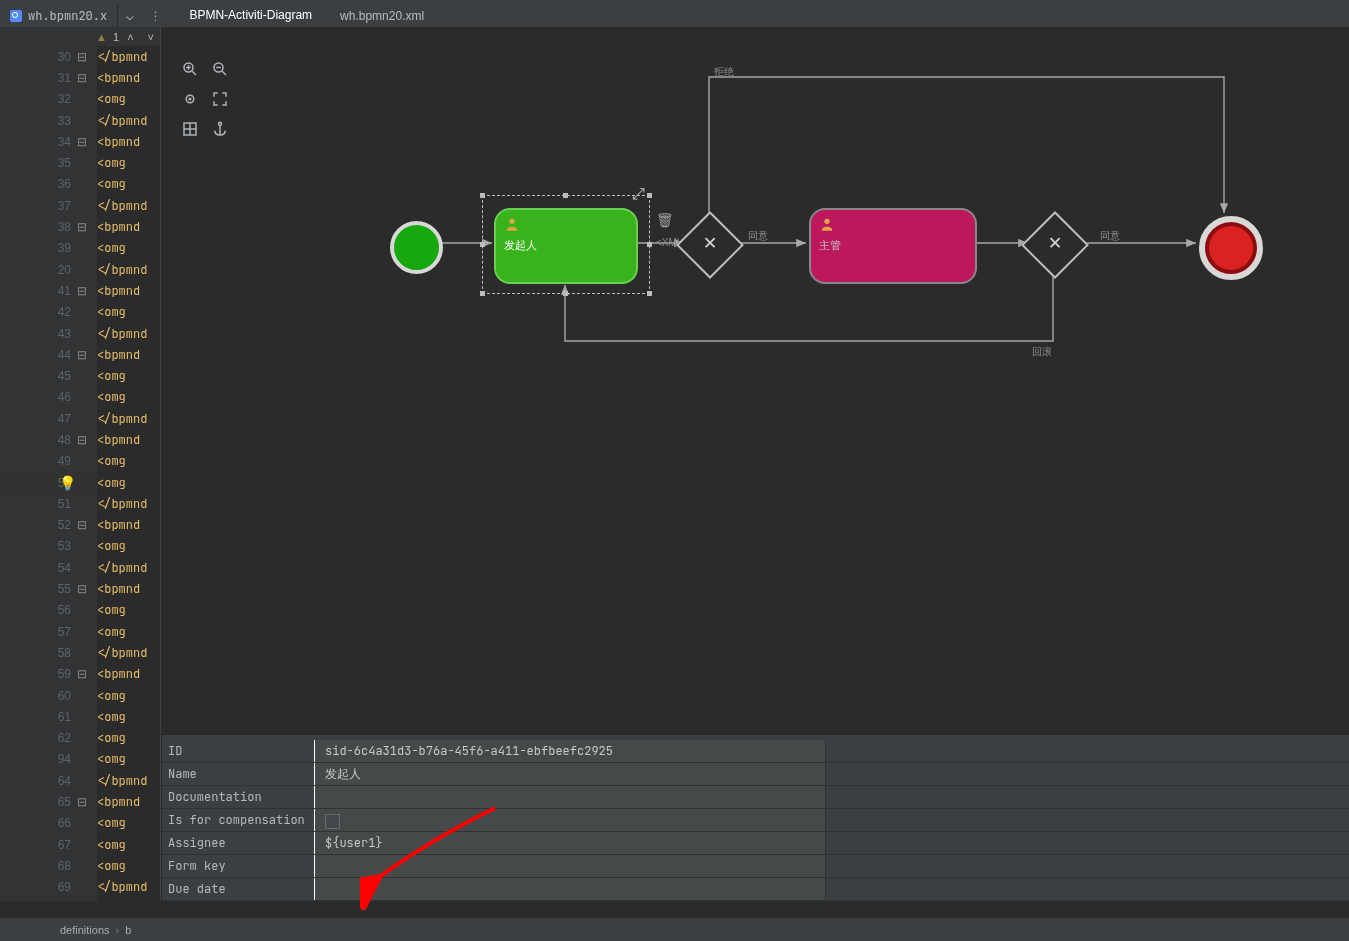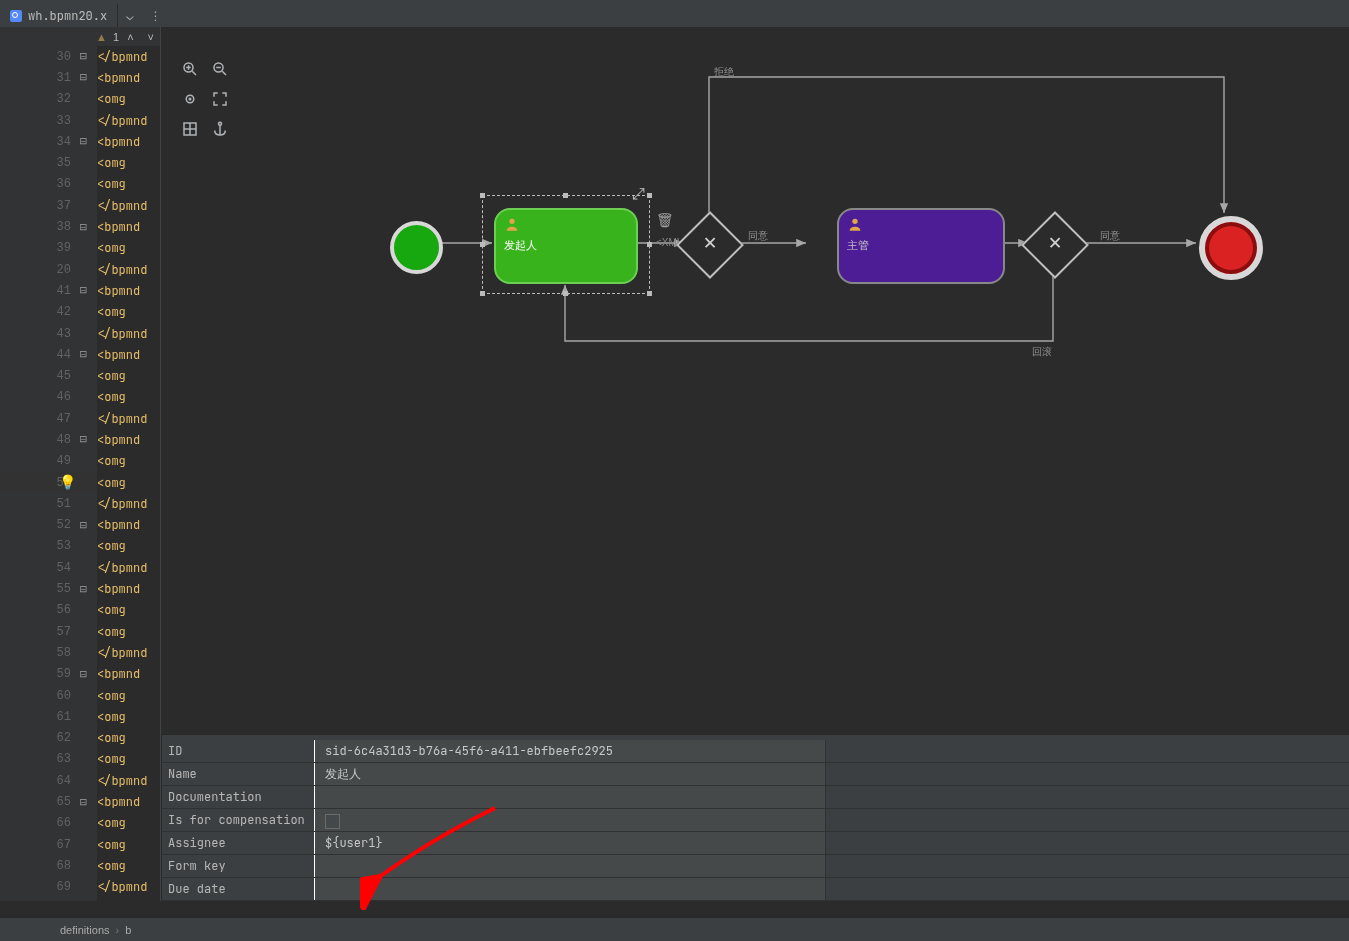--- a/index.html
+++ b/index.html
@@ -7,42 +7,42 @@
   .file-tab-row{position:absolute;left:0;top:4px;width:1349px;height:23px;background:#3c3f41;display:flex;align-items:center;border-bottom:1px solid #282828}
   .file-tab{display:flex;align-items:center;height:23px;padding:0 10px;border-right:1px solid #2b2b2b;color:#bbb;gap:6px}
   .file-tab-icon{width:12px;height:12px;display:inline-block;background:#548af7;border-radius:2px;position:relative}
   .file-tab-icon::after{content:"";position:absolute;left:2px;top:2px;width:4px;height:4px;border:1px solid #fff;border-radius:50%}
   .tab-chevron{padding:0 8px;color:#aaa}
   .tab-dots{padding:0 8px;color:#aaa}
   .editor-tabs{display:flex;align-items:center;margin-left:6px}
   .editor-tab{padding:0 14px;height:25px;display:flex;align-items:center;color:#bbb;font-family:sans-serif;font-size:12px}
   .editor-tab.active{border-bottom:2px solid #3592c4;color:#fff}
 
-  .gutter{position:absolute;left:0;top:27px;width:97px;bottom:40px;background:#313335;font-family:Liberation Mono, monospace;font-size:12px;color:#606366}
+  .gutter{position:absolute;left:0;top:27px;width:97px;bottom:40px;background:#313335;font-family:Liberation Sans, sans-serif;font-size:12px;color:#606366}
   .gline{height:21.3px;display:flex;align-items:center;justify-content:flex-end;padding-right:26px;position:relative}
   .gline.hl{background:#323232}
   .fold{position:absolute;right:10px;color:#888}
   .bulb{position:absolute;right:20px;color:#f0a732;font-size:14px}
 
   .warn-row{position:absolute;left:0;top:27px;width:160px;height:19px;background:#313335;border-bottom:1px solid #404040;display:flex;align-items:center;justify-content:flex-end;gap:6px;font-family:sans-serif;font-size:11px;color:#bbb}
   .wtri{color:#f2c55c}
 
   .code{position:absolute;left:97px;top:46px;width:63px;bottom:40px;background:#2b2b2b;overflow:hidden;font-family:"JetBrains Mono",monospace;font-size:12px}
   .cline{height:21.3px;display:flex;align-items:center;white-space:pre;color:#cc7832}
 
   .brd{position:absolute;left:160px;top:27px;bottom:40px;width:1px;background:#404244}
 
   .diagram{position:absolute;left:162px;top:27px;right:0;height:707px;background:#2b2b2b}
   .dia-tools{position:absolute;left:14px;top:28px;display:grid;grid-template-columns:28px 28px;grid-auto-rows:28px;gap:2px}
   .t-btn{display:flex;align-items:center;justify-content:center;color:#b0b4b8}
   
   .start-evt{position:absolute;left:228px;top:194px;width:45px;height:45px;border-radius:50%;background:#17a70e;border:4px solid #d8d8d8}
   .task{position:absolute;border:2px solid #888;border-radius:16px;display:flex;flex-direction:column;color:#c6c6c6}
   .task.sel{left:332px;top:181px;width:140px;height:72px;background:#39b31b;border:2px solid #6ccf54;color:#fff}
-  .task.t2{left:675px;top:181px;width:164px;height:72px;background:#4c1d95}
+  .task.t2{left:647px;top:181px;width:164px;height:72px;background:#be185d}
   .task-user{position:absolute;left:8px;top:6px;width:16px;height:16px;color:#e0a54a}
   .task-label{position:absolute;left:8px;top:28px;font-family:sans-serif;font-size:11px}
   .gateway{position:absolute;width:44px;height:44px;background:#2b2b2b;border:2px solid #bfbfbf;transform:rotate(45deg)}
   .gateway.g1{left:524px;top:194px}
   .gateway.g2{left:869px;top:194px}
   .gx{position:absolute;left:4px;top:4px;width:32px;height:32px;border-radius:50%;color:#d0d0d0;display:flex;align-items:center;justify-content:center;font-size:22px;transform:rotate(-45deg)}
   .end-evt{position:absolute;left:1037px;top:189px;width:52px;height:52px;border-radius:50%;border:6px solid #d8d8d8;background:#da2222;box-shadow:inset 0 0 0 4px #8a0e10}
   .sel-box{position:absolute;left:320px;top:168px;width:166px;height:97px;border:1px dashed #bbb}
   .sel-handle{position:absolute;width:5px;height:5px;background:#bbb}
   .expand-icon{position:absolute;left:470px;top:156px;color:#c0c0c0;font-size:16px}
@@ -71,20 +71,24 @@
 
 <div class="topbar"></div>
 
 <div class="file-tab-row">
   <div class="file-tab">
     <span class="file-tab-icon"></span>
     <span>wh.bpmn20.x</span>
   </div>
   <span class="tab-chevron">⌄</span>
   <span class="tab-dots">⋮</span>
+  <div class="editor-tabs" id="editor-tabs">
+      <div class="editor-tab active">BPMN-Activiti-Diagram</div>
+      <div class="editor-tab">wh.bpmn20.xml</div>
+    </div>
 </div>
 
 <div class="warn-row">
   <span class="wtri">▲</span>
   <span>11</span>
   <span class="wtri" style="opacity:.5">▲</span>
   <span>1</span>
   <span style="padding:0 2px">˄</span>
   <span style="padding:0 6px">˅</span>
 </div>
@@ -117,21 +121,21 @@
     <div class="gline">53</div>
     <div class="gline">54</div>
     <div class="gline">55<span class="fold">⊟</span></div>
     <div class="gline">56</div>
     <div class="gline">57</div>
     <div class="gline">58</div>
     <div class="gline">59<span class="fold">⊟</span></div>
     <div class="gline">60</div>
     <div class="gline">61</div>
     <div class="gline">62</div>
-    <div class="gline">63</div>
+    <div class="gline">94</div>
     <div class="gline">64</div>
     <div class="gline">65<span class="fold">⊟</span></div>
     <div class="gline">66</div>
     <div class="gline">67</div>
     <div class="gline">68</div>
     <div class="gline">69</div>
   </div>
 <div class="code" id="code">
     <div class="cline"><span style="color:#e8bf6a">&lt;/</span><span style="color:#e8bf6a">bpmnd</span></div>
     <div class="cline"><span style="color:#e8bf6a">&lt;</span><span style="color:#e8bf6a">bpmnd</span></div>

